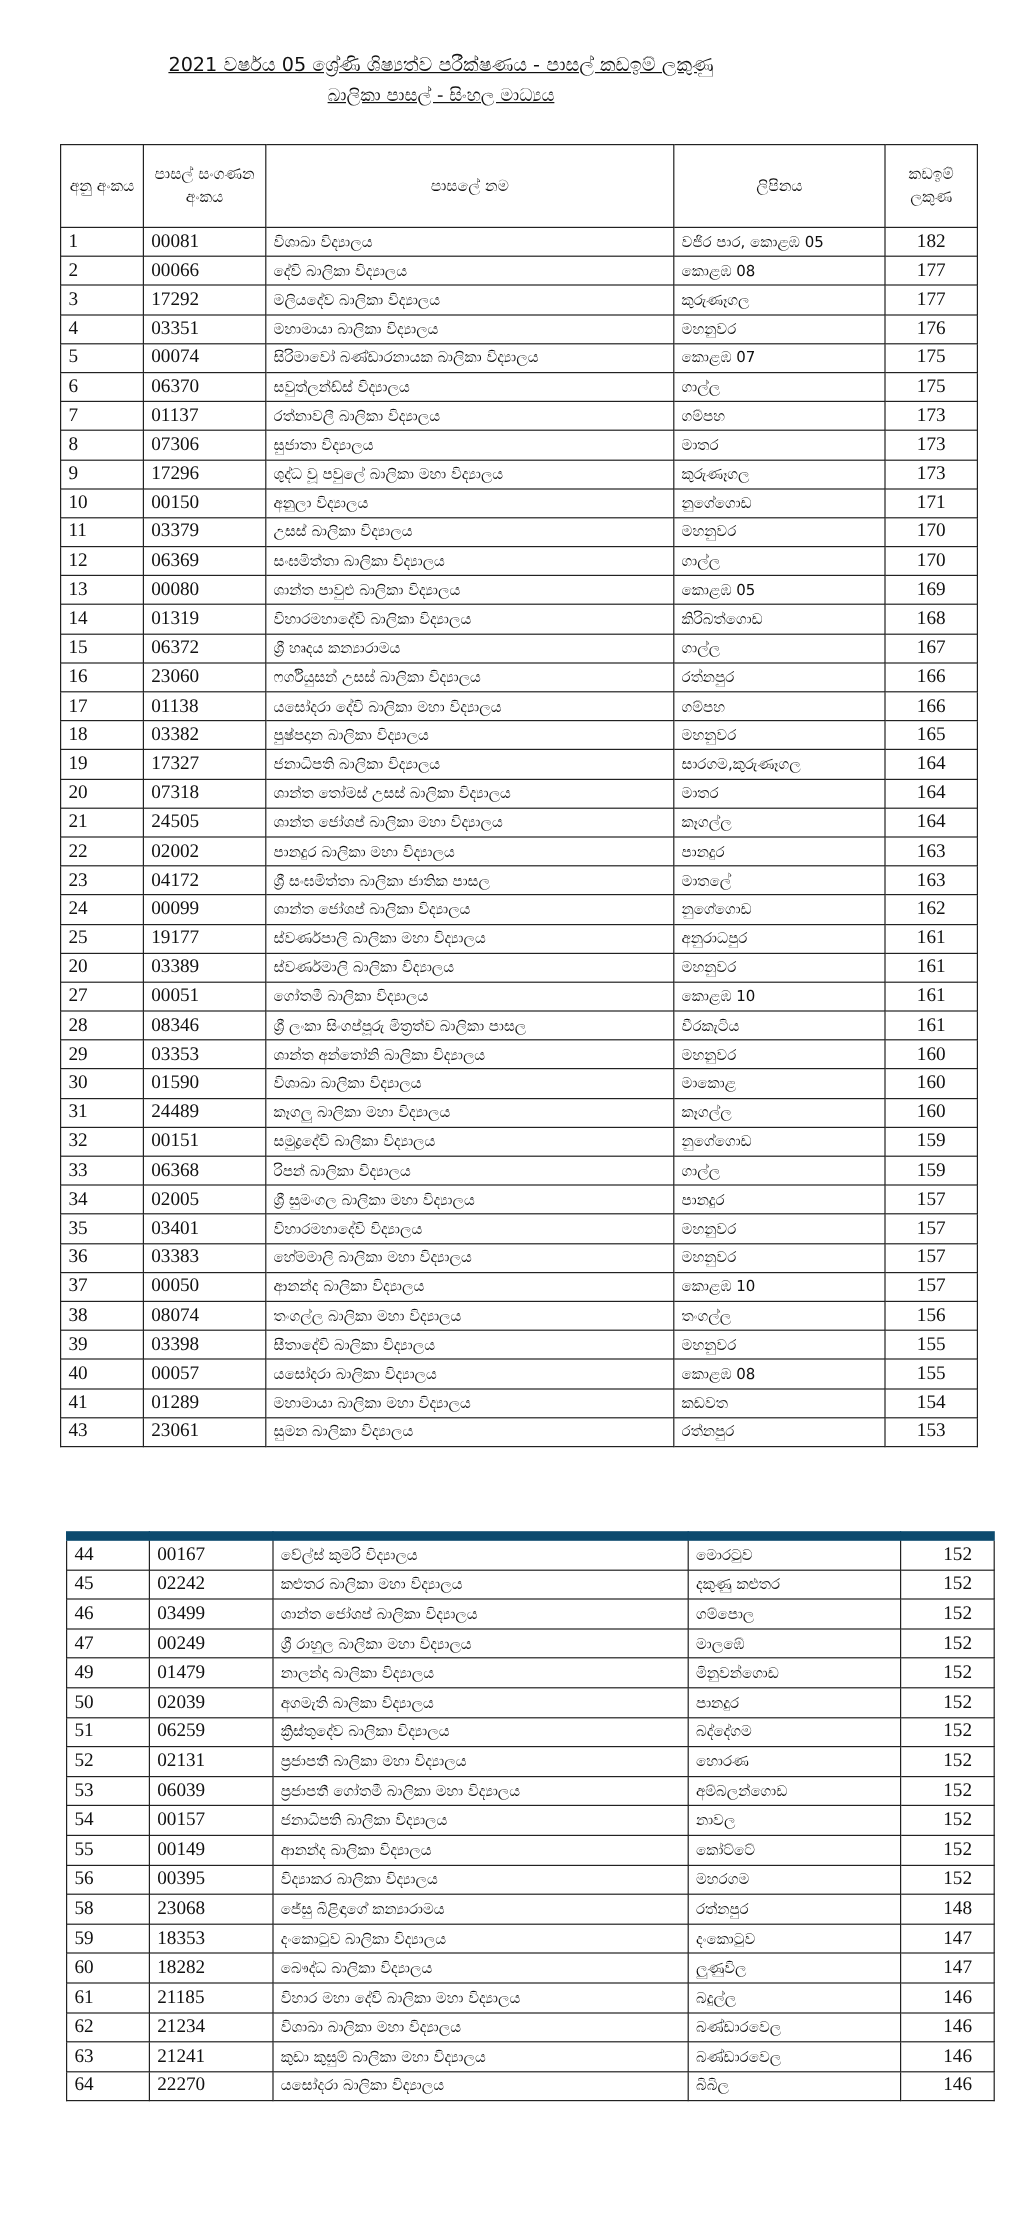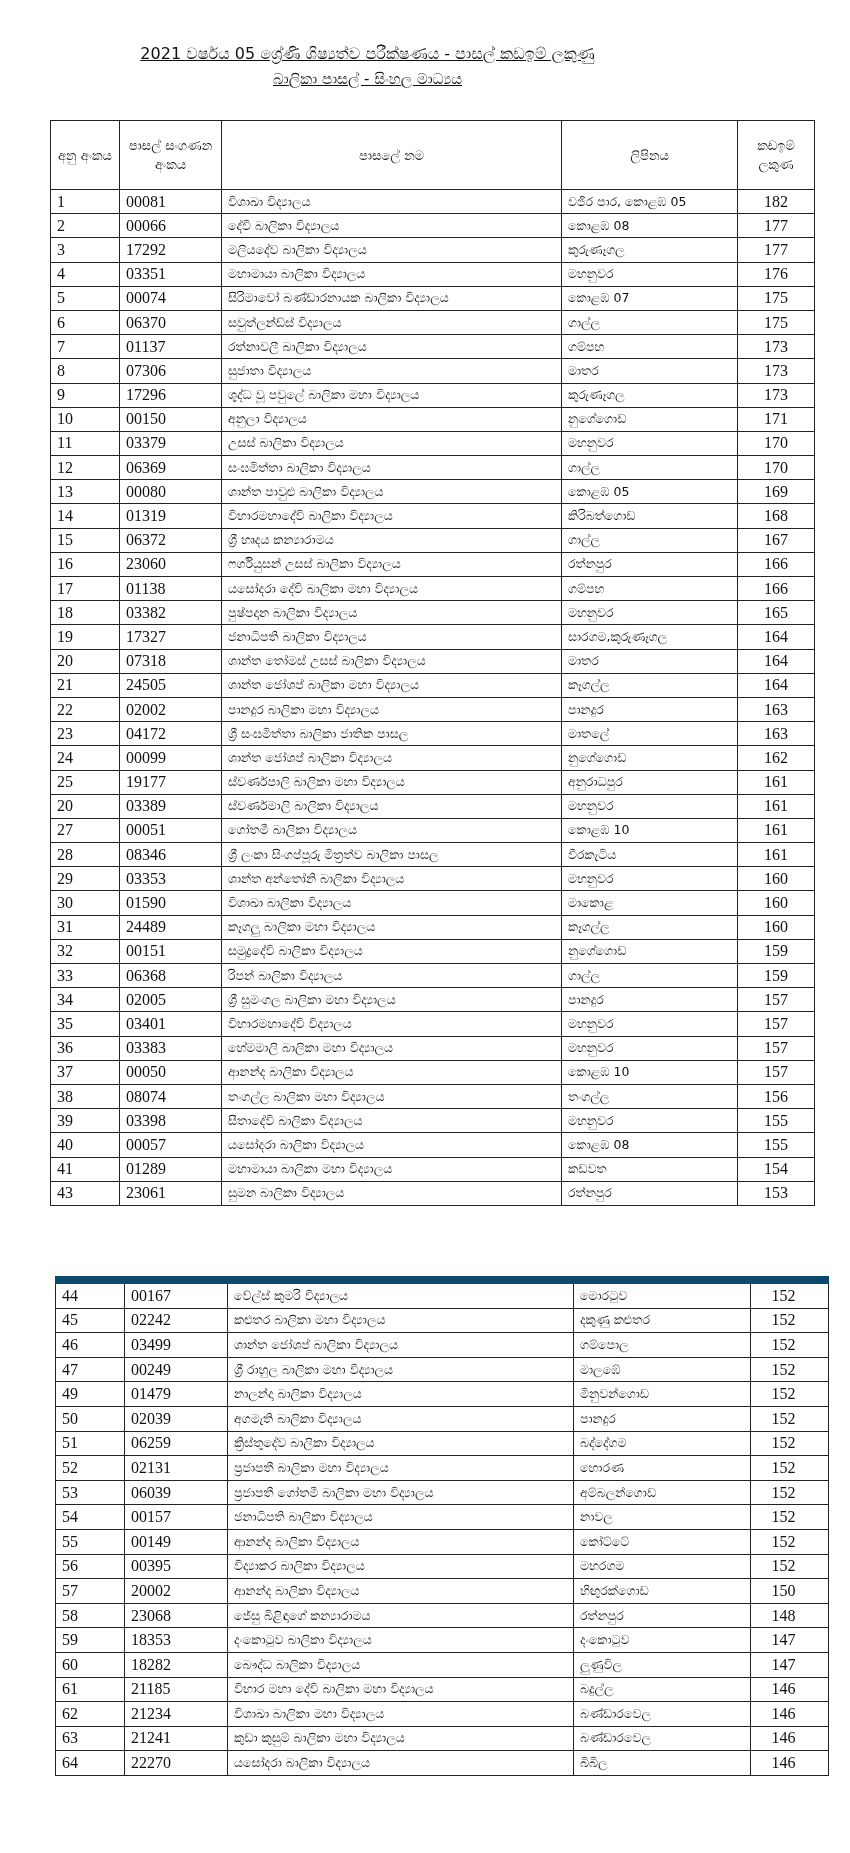--- a/index.html
+++ b/index.html
@@ -14,21 +14,21 @@
            font-size: 15px; overflow: hidden; white-space: nowrap; }
   th { font-family: "DejaVu Sans", "Liberation Sans", sans-serif; font-size: 13px; text-align: center; line-height: 19px; }
   td.name, td.city { font-family: "DejaVu Sans", "Liberation Sans", sans-serif; font-size: 12.5px; }
   td.num { font-family: "Liberation Serif", serif; font-size: 16px; }
   td.score { text-align: center; font-family: "Liberation Serif", serif; font-size: 16px; }
   #table1 { left: 36px; top: 120px; width: 764px; }
   #table1 tr.row td { height: 23.2px; line-height: 22px; }
   #table1 tr.head th { height: 68px; }
   #table2 { left: 41px; top: 1276px; width: 773px; border-top: 8px solid #0c4a6e; }
   #table2 tr.row td { height: 23.6px; line-height: 22px; }
-  #table2 td.score { text-align: center; padding-right: 18px; }
+  #table2 td.score { text-align: right; padding-right: 18px; }
 </style>
 </head>
 <body>
 
 <div class="title t1">2021 වර්ෂය 05 ශ්‍රේණි ශිෂ්‍යත්ව පරීක්ෂණය - පාසල් කඩඉම් ලකුණු</div>
 <div class="title t2">බාලිකා පාසල් - සිංහල මාධ්‍යය</div>
 
 <table id="table1">
   <colgroup>
     <col style="width:69px">
@@ -431,27 +431,20 @@
         <td class="score">152</td>
       </tr>
       <tr class="row">
         <td class="num">56</td>
         <td class="num">00395</td>
         <td class="name">විද්‍යාකර බාලිකා විද්‍යාලය</td>
         <td class="city">මහරගම</td>
         <td class="score">152</td>
       </tr>
       <tr class="row">
-        <td class="num">57</td>
-        <td class="num">20002</td>
-        <td class="name">ආනන්ද බාලිකා විද්‍යාලය</td>
-        <td class="city">හිඟුරක්ගොඩ</td>
-        <td class="score">150</td>
-      </tr>
-      <tr class="row">
         <td class="num">58</td>
         <td class="num">23068</td>
         <td class="name">ජේසු බිළිඳාගේ කන්‍යාරාමය</td>
         <td class="city">රත්නපුර</td>
         <td class="score">148</td>
       </tr>
       <tr class="row">
         <td class="num">59</td>
         <td class="num">18353</td>
         <td class="name">දංකොටුව බාලිකා විද්‍යාලය</td>

